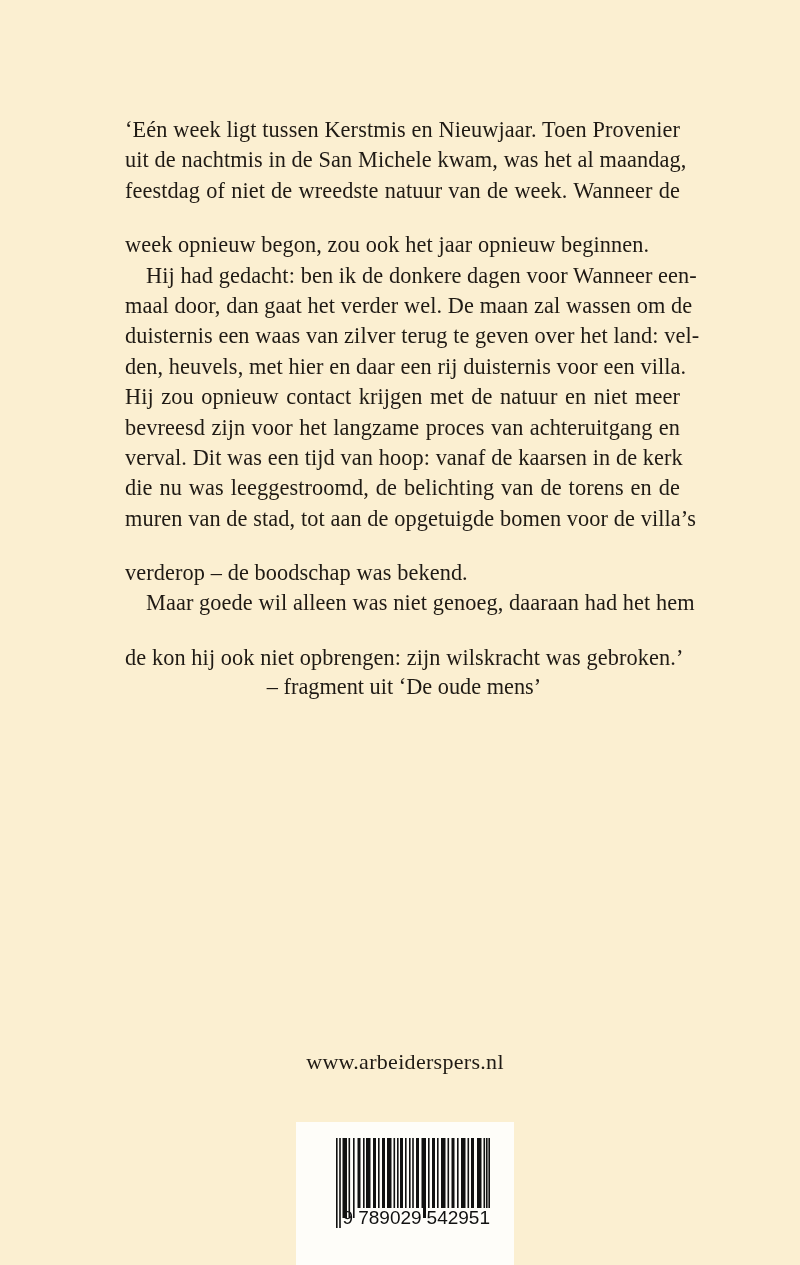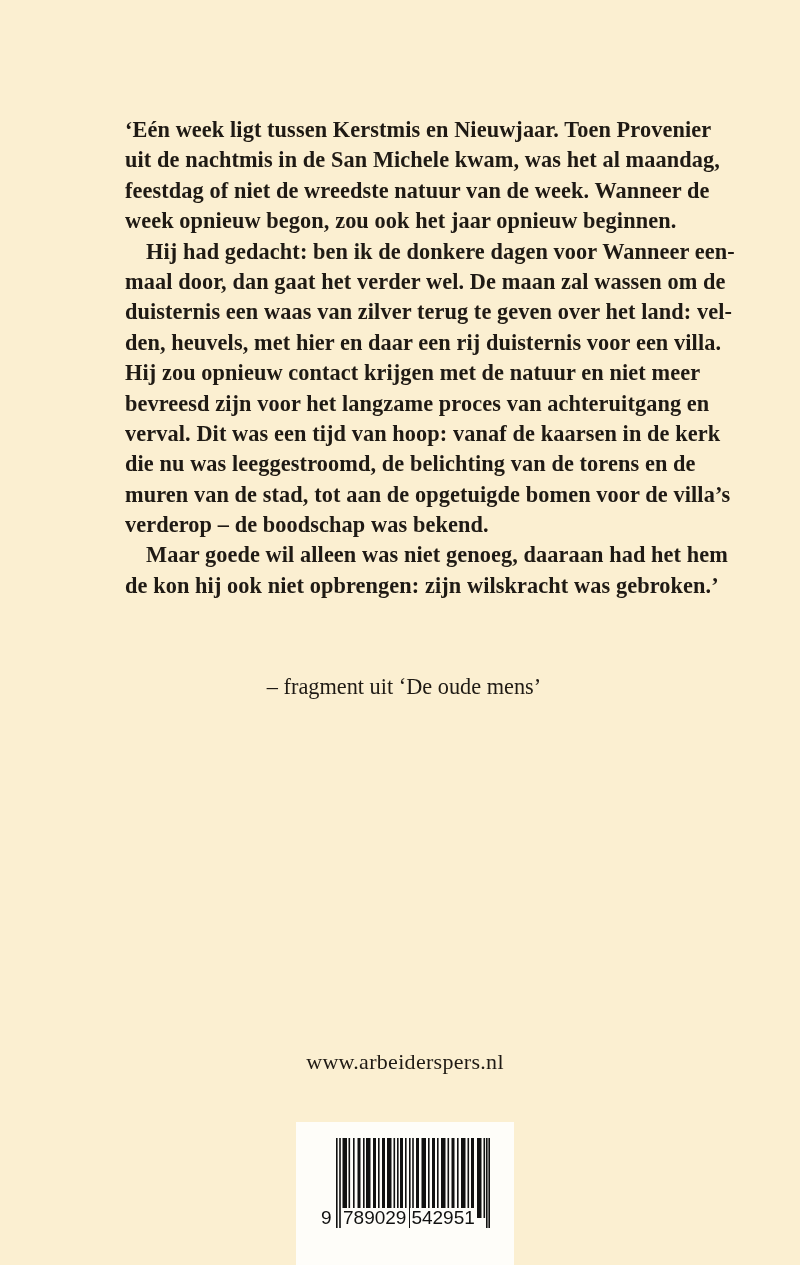--- a/index.html
+++ b/index.html
@@ -12,30 +12,29 @@
     color: #1f1a14;
   }
   .text-block {
     position: absolute;
     left: 125px;
     top: 115px;
     width: 555px;
     font-size: 22.3px;
     line-height: 30.4px;
     letter-spacing: 0.1px;
-    font-weight: bold;
   }
   .line {
     display: block;
     white-space: nowrap;
     text-align: justify;
     text-align-last: justify;
     height: 30.4px;
   }
-  .line.last { text-align-last: left; }
+  .line.last { text-align-last: left; margin-top: 24px; }
   .line.indent { padding-left: 21px; }
   .attribution {
     position: absolute;
     left: 0; width: 800px;
     top: 672px;
     text-align: center;
     font-size: 22.3px;
     line-height: 30px;
     padding-left: 8px;
     box-sizing: border-box;
@@ -62,20 +61,21 @@
   }
   .barcode-digits {
     position: absolute;
     left: 25px; top: 86px;
     width: 170px;
     font-family: "Liberation Sans", "DejaVu Sans", sans-serif;
     font-size: 19px;
     line-height: 20px;
     color: #111;
     white-space: nowrap;
+    text-align: right;
   }
   .barcode-digits .lead { display: inline-block; width: 17px; }
   .barcode-digits .grp { display: inline-block; background: #fefdf9; padding: 0 1px; }
 </style>
 </head>
 <body>
 
 <div class="text-block">
 
   <span class="line">‘Eén week ligt tussen Kerstmis en Nieuwjaar. Toen Provenier</span>

